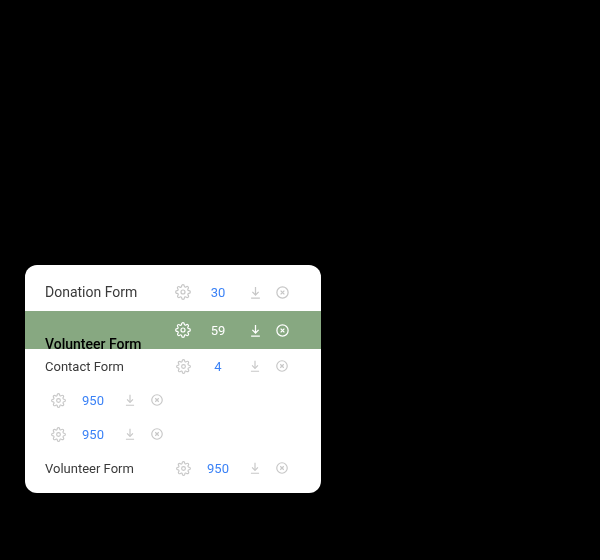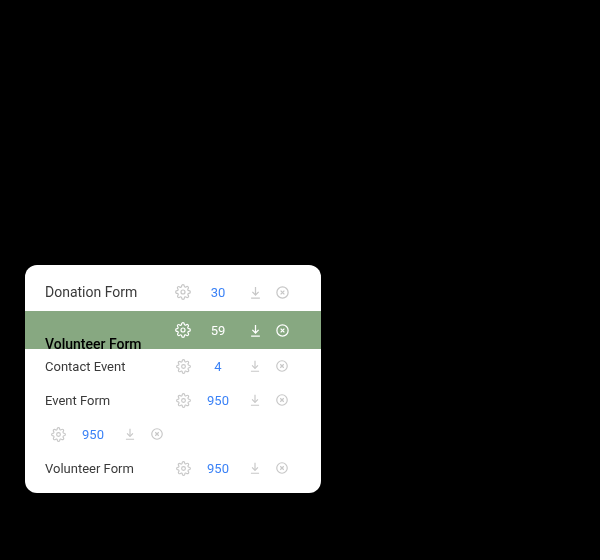--- a/index.html
+++ b/index.html
@@ -129,21 +129,21 @@
     </span>
     <span class="close">
       <svg width="15" height="15" viewBox="0 0 24 24" fill="none" stroke="currentColor" stroke-width="2" class="icon-white">
           <circle cx="12" cy="12" r="9"></circle>
           <path d="M9 9l6 6M15 9l-6 6"></path>
         </svg>
     </span>
   </div>
 
   <div class="row compact">
-    <span class="name">Contact Event</span>
+    <span class="name">Contact Form</span>
     <span class="gear">
       <svg width="15" height="15" viewBox="0 0 24 24" fill="none" stroke="currentColor" stroke-width="1.8" class="icon-muted">
           <circle cx="12" cy="12" r="3"></circle>
           <path d="M19.4 15a1.65 1.65 0 0 0 .33 1.82l.06.06a2 2 0 1 1-2.83 2.83l-.06-.06a1.65 1.65 0 0 0-1.82-.33 1.65 1.65 0 0 0-1 1.51V21a2 2 0 0 1-4 0v-.09a1.65 1.65 0 0 0-1-1.51 1.65 1.65 0 0 0-1.82.33l-.06.06a2 2 0 1 1-2.83-2.83l.06-.06a1.65 1.65 0 0 0 .33-1.82 1.65 1.65 0 0 0-1.51-1H3a2 2 0 0 1 0-4h.09a1.65 1.65 0 0 0 1.51-1 1.65 1.65 0 0 0-.33-1.82l-.06-.06a2 2 0 1 1 2.83-2.83l.06.06a1.65 1.65 0 0 0 1.82.33h0a1.65 1.65 0 0 0 1-1.51V3a2 2 0 0 1 4 0v.09a1.65 1.65 0 0 0 1 1.51h0a1.65 1.65 0 0 0 1.82-.33l.06-.06a2 2 0 1 1 2.83 2.83l-.06.06a1.65 1.65 0 0 0-.33 1.82v0a1.65 1.65 0 0 0 1.51 1H21a2 2 0 0 1 0 4h-.09a1.65 1.65 0 0 0-1.51 1z"></path>
         </svg>
     </span>
     <span class="count">4</span>
     <span class="dl">
       <svg width="14" height="14" viewBox="0 0 24 24" fill="none" stroke="currentColor" stroke-width="2" class="icon-muted">
           <path d="M12 3v12"></path>
@@ -153,21 +153,20 @@
     </span>
     <span class="close">
       <svg width="14" height="14" viewBox="0 0 24 24" fill="none" stroke="currentColor" stroke-width="2" class="icon-muted">
           <circle cx="12" cy="12" r="9"></circle>
           <path d="M9 9l6 6M15 9l-6 6"></path>
         </svg>
     </span>
   </div>
 
   <div class="row compact">
-    <span class="name">Event Form</span>
     <span class="gear">
       <svg width="15" height="15" viewBox="0 0 24 24" fill="none" stroke="currentColor" stroke-width="1.8" class="icon-muted">
           <circle cx="12" cy="12" r="3"></circle>
           <path d="M19.4 15a1.65 1.65 0 0 0 .33 1.82l.06.06a2 2 0 1 1-2.83 2.83l-.06-.06a1.65 1.65 0 0 0-1.82-.33 1.65 1.65 0 0 0-1 1.51V21a2 2 0 0 1-4 0v-.09a1.65 1.65 0 0 0-1-1.51 1.65 1.65 0 0 0-1.82.33l-.06.06a2 2 0 1 1-2.83-2.83l.06-.06a1.65 1.65 0 0 0 .33-1.82 1.65 1.65 0 0 0-1.51-1H3a2 2 0 0 1 0-4h.09a1.65 1.65 0 0 0 1.51-1 1.65 1.65 0 0 0-.33-1.82l-.06-.06a2 2 0 1 1 2.83-2.83l.06.06a1.65 1.65 0 0 0 1.82.33h0a1.65 1.65 0 0 0 1-1.51V3a2 2 0 0 1 4 0v.09a1.65 1.65 0 0 0 1 1.51h0a1.65 1.65 0 0 0 1.82-.33l.06-.06a2 2 0 1 1 2.83 2.83l-.06.06a1.65 1.65 0 0 0-.33 1.82v0a1.65 1.65 0 0 0 1.51 1H21a2 2 0 0 1 0 4h-.09a1.65 1.65 0 0 0-1.51 1z"></path>
         </svg>
     </span>
     <span class="count">950</span>
     <span class="dl">
       <svg width="14" height="14" viewBox="0 0 24 24" fill="none" stroke="currentColor" stroke-width="2" class="icon-muted">
           <path d="M12 3v12"></path>

